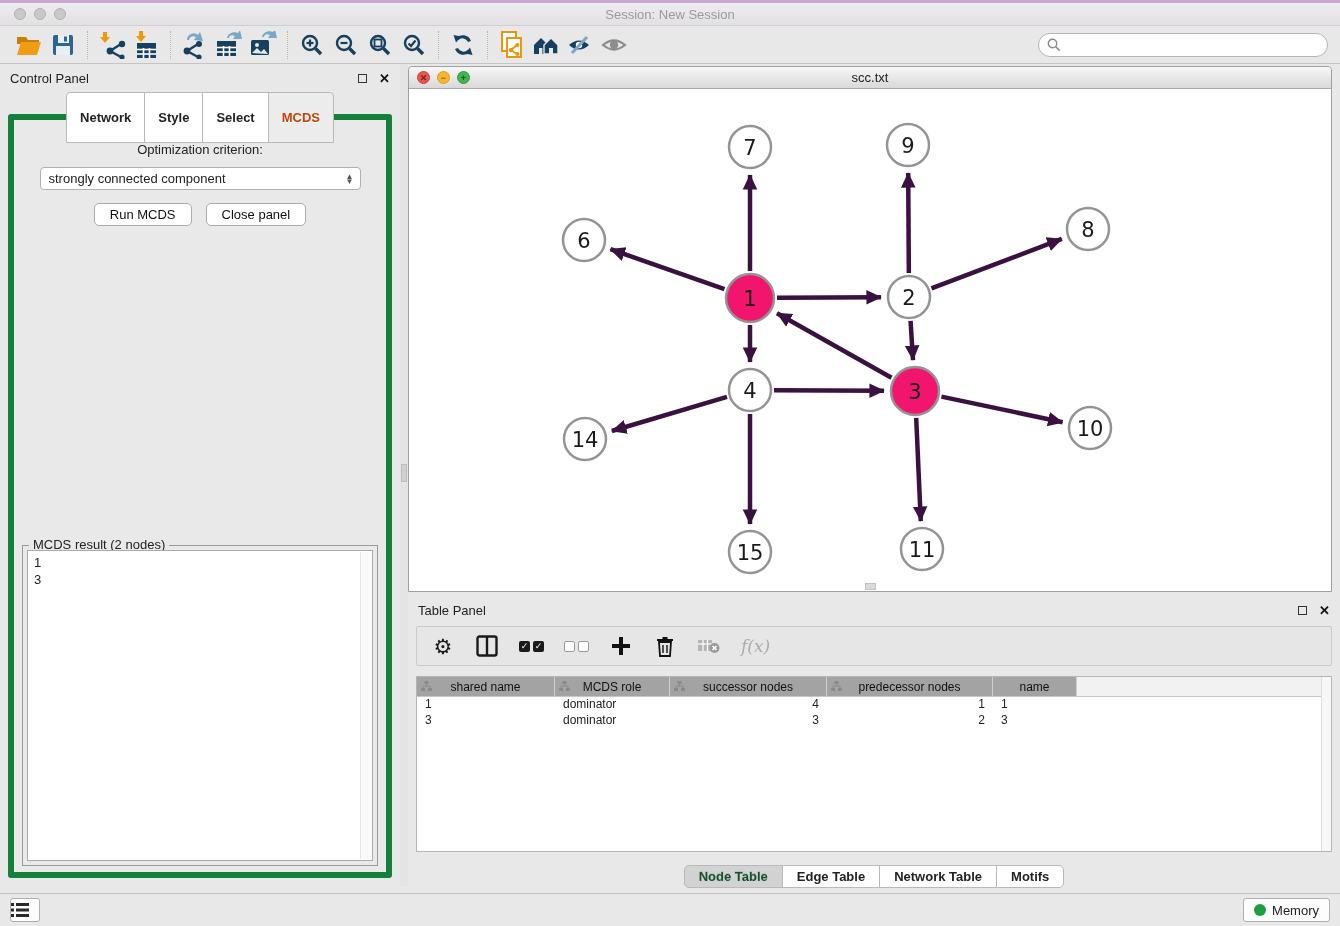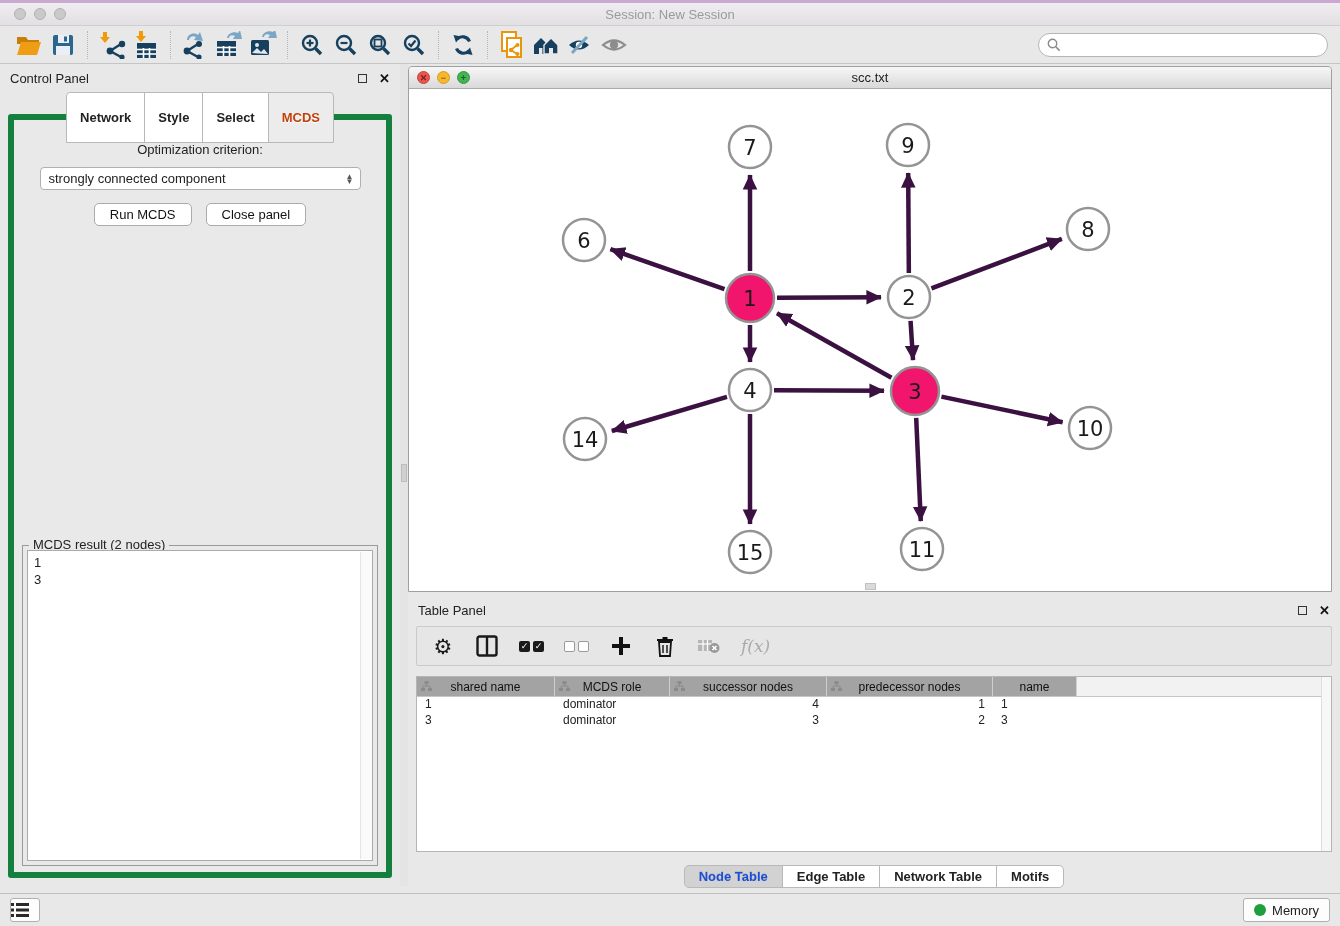--- a/index.html
+++ b/index.html
@@ -122,21 +122,21 @@
     display:flex; align-items:center; justify-content:center; background:#a3a3a3;
   }
   .th .hicon { position:absolute; left:4px; top:4px; }
   .trow { display:flex; height:16px; font-size:12px; }
   .td { padding:0 8px; overflow:hidden; white-space:nowrap; }
   .tv-scroll { position:absolute; right:0; top:0; bottom:0; width:10px; background:#f7f7f7; border-left:1px solid #dedede; }
   .tp-tabs { position:absolute; left:0; right:0; top:269px; display:flex; justify-content:center; }
   .tp-tabs .tab { font-weight:bold; border-radius:0; padding:3px 14px; }
   .tp-tabs .tab:first-child { border-radius:5px 0 0 5px; }
   .tp-tabs .tab:last-child { border-radius:0 5px 5px 0; }
-  .tab.gray-selected { background:#d2d2d2; color:#1d4ed8; text-shadow:0 -1px 0 #bbb; }
+  .tab.gray-selected { background:#d2d2d2; color:#14532d; text-shadow:0 -1px 0 #bbb; }
   
   .statusbar {
     position:absolute; left:0; bottom:0; width:1340px; height:33px;
     background:#e8e8e8; border-top:1px solid #c0c0c0;
   }
   .sb-btn {
     position:absolute; background:#fdfdfd; border:1px solid #b0b0b0; border-radius:3px;
     display:flex; align-items:center; justify-content:flex-start; cursor:default;
   }
   #task-btn { left:10px; top:4px; width:30px; height:24px; }

